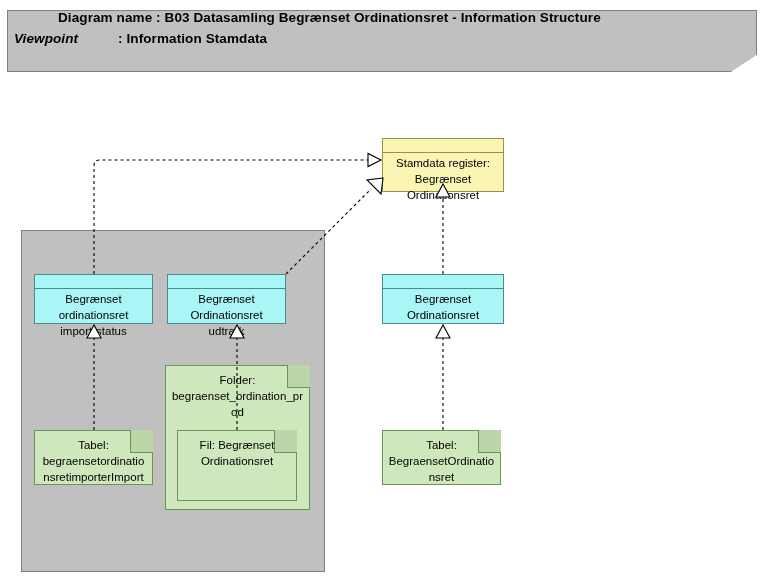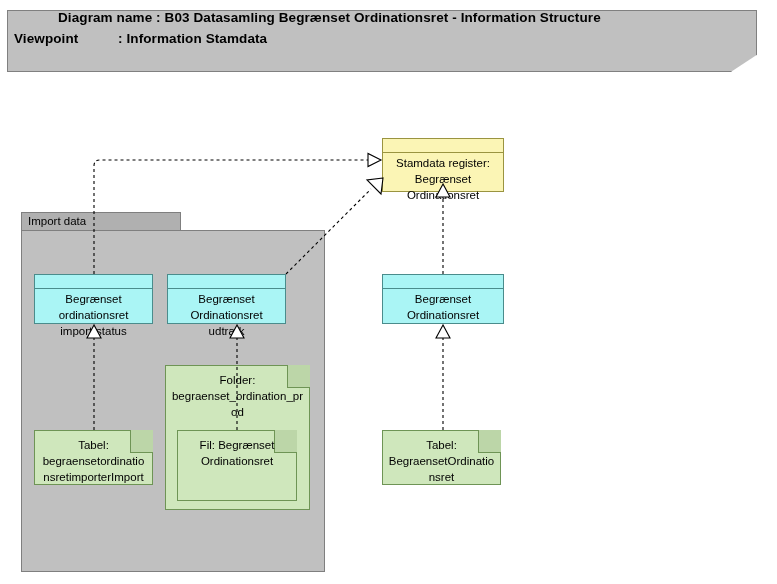--- a/index.html
+++ b/index.html
@@ -17,21 +17,21 @@
     clip-path:polygon(0 0, 100% 0, 100% 72%, 96.5% 100%, 0 100%);
     box-sizing:border-box;
   }
   .title-line{
     position:absolute;font-weight:bold;font-size:13.5px;letter-spacing:.1px;
     white-space:pre;color:#000;
   }
   .title-line.l1{left:14px;top:10px;}
   .title-line.l2{left:14px;top:31px;}
   .title-label{display:inline-block;padding-left:44px;}
-  .title-vp-label{display:inline-block;width:104px;}
+  .title-vp-label{display:inline-block;width:104px;font-style:italic;}
 
   
   .package{
     position:absolute;left:21px;top:212px;width:304px;height:360px;
   }
   .package-tab{
     position:absolute;left:0;top:0;width:160px;height:19px;
     background:#b0b0b0;border:1px solid #7f7f7f;box-sizing:border-box;
   }
   .package-tab-label{
@@ -98,23 +98,20 @@
 <body>
 
 <div id="canvas">
 
   <div class="title-banner"></div>
   <div class="title-line l1"><span class="title-label">Diagram name :</span><span> </span><span>B03 Datasamling Begrænset Ordinationsret - Information Structure</span></div>
   <div class="title-line l2"><span class="title-vp-label">Viewpoint</span><span>: </span><span>Information Stamdata</span></div>
 
   <div class="package">
     <div class="package-body"></div>
-    <div class="package-tab">
-      <span class="package-tab-label">Import data</span>
-    </div>
   </div>
 
   <div class="node reg" style="left:382px;top:138px;width:122px;height:54px;padding-left:40px;">
     <div class="strip"></div>
     <div class="label">Stamdata register:
 Begrænset
 Ordinationsret</div>
   </div>
 
   <div class="node obj" style="left:34px;top:274px;width:119px;height:50px;">

